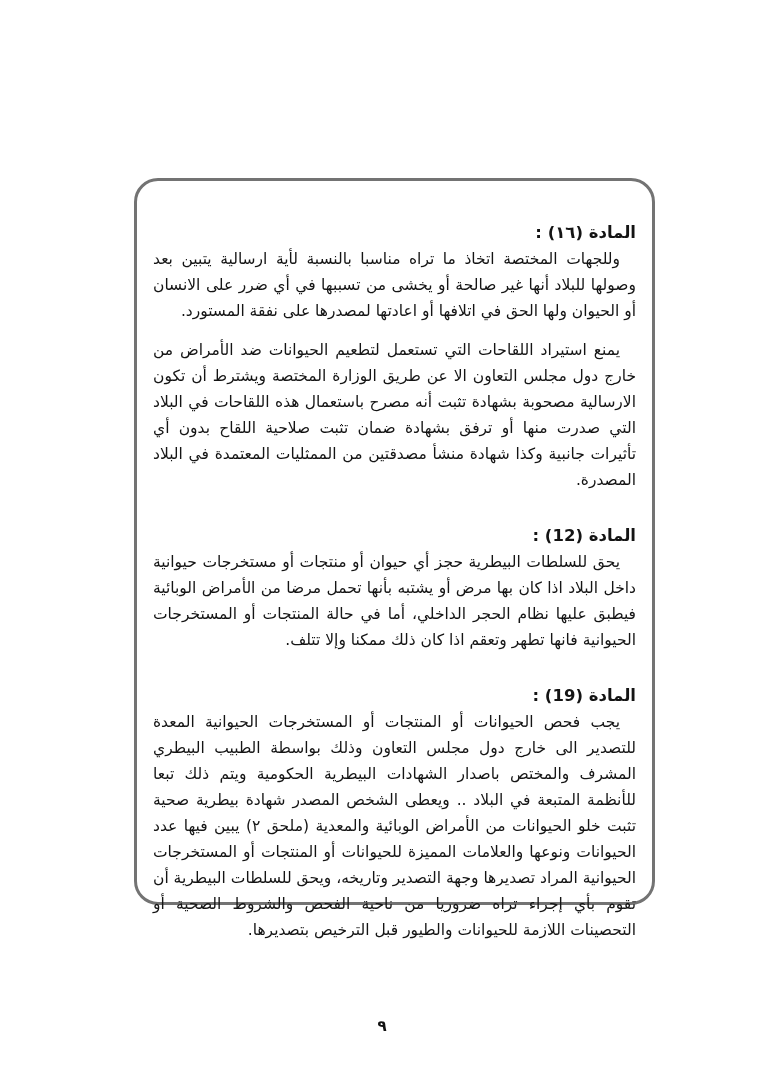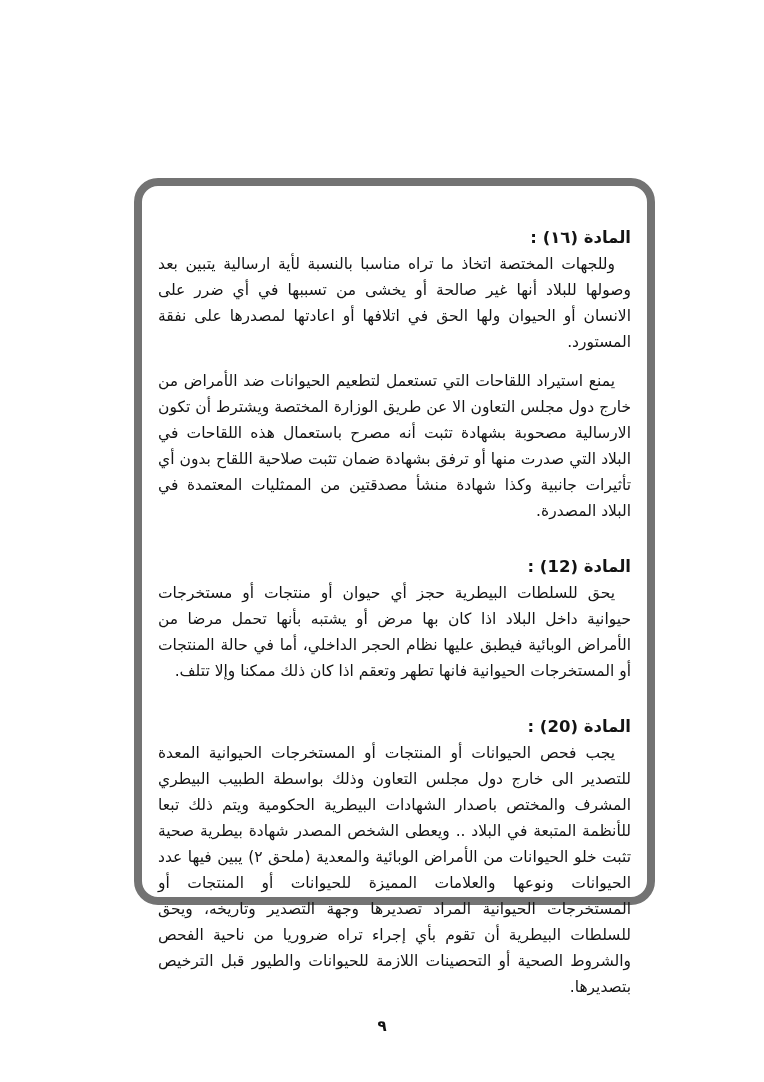--- a/index.html
+++ b/index.html
@@ -8,21 +8,21 @@
     background: #ffffff;
     font-family: "DejaVu Sans", sans-serif;
     color: #141414;
     position: relative;
     overflow: hidden;
   }
   .doc-frame {
     position: absolute;
     left: 134px; top: 178px;
     width: 521px; height: 727px;
-    border: 8px solid #737373;
+    border: 3px solid #737373;
     border-radius: 24px;
     background: #ffffff;
   }
   .doc-text {
     position: absolute;
     left: 0; top: 0; right: 0; bottom: 0;
     padding: 39px 16px 0 16px;
     direction: rtl;
     text-align: justify;
     font-size: 15.5px;
@@ -64,20 +64,20 @@
       <p class="article-paragraph">وللجهات المختصة اتخاذ ما تراه مناسبا بالنسبة لأية ارسالية يتبين بعد وصولها للبلاد أنها غير صالحة أو يخشى من تسببها في أي ضرر على الانسان أو الحيوان ولها الحق في اتلافها أو اعادتها لمصدرها على نفقة المستورد.</p>
       <p class="article-paragraph">يمنع استيراد اللقاحات التي تستعمل لتطعيم الحيوانات ضد الأمراض من خارج دول مجلس التعاون الا عن طريق الوزارة المختصة ويشترط أن تكون الارسالية مصحوبة بشهادة تثبت أنه مصرح باستعمال هذه اللقاحات في البلاد التي صدرت منها أو ترفق بشهادة ضمان تثبت صلاحية اللقاح بدون أي تأثيرات جانبية وكذا شهادة منشأ مصدقتين من الممثليات المعتمدة في البلاد المصدرة.</p>
     </section>
 
     <section class="article-block">
       <h2 class="article-heading">المادة (12) :</h2>
       <p class="article-paragraph">يحق للسلطات البيطرية حجز أي حيوان أو منتجات أو مستخرجات حيوانية داخل البلاد اذا كان بها مرض أو يشتبه بأنها تحمل مرضا من الأمراض الوبائية فيطبق عليها نظام الحجر الداخلي، أما في حالة المنتجات أو المستخرجات الحيوانية فانها تطهر وتعقم اذا كان ذلك ممكنا وإلا تتلف.</p>
     </section>
 
     <section class="article-block">
-      <h2 class="article-heading">المادة (20) :</h2>
+      <h2 class="article-heading">المادة (19) :</h2>
       <p class="article-paragraph">يجب فحص الحيوانات أو المنتجات أو المستخرجات الحيوانية المعدة للتصدير الى خارج دول مجلس التعاون وذلك بواسطة الطبيب البيطري المشرف والمختص باصدار الشهادات البيطرية الحكومية ويتم ذلك تبعا للأنظمة المتبعة في البلاد .. ويعطى الشخص المصدر شهادة بيطرية صحية تثبت خلو الحيوانات من الأمراض الوبائية والمعدية (ملحق ٢) يبين فيها عدد الحيوانات ونوعها والعلامات المميزة للحيوانات أو المنتجات أو المستخرجات الحيوانية المراد تصديرها وجهة التصدير وتاريخه، ويحق للسلطات البيطرية أن تقوم بأي إجراء تراه ضروريا من ناحية الفحص والشروط الصحية أو التحصينات اللازمة للحيوانات والطيور قبل الترخيص بتصديرها.</p>
     </section>
 
   </div>
 </div>
 
 <div class="page-number">٩</div>
 
 </body></html>

